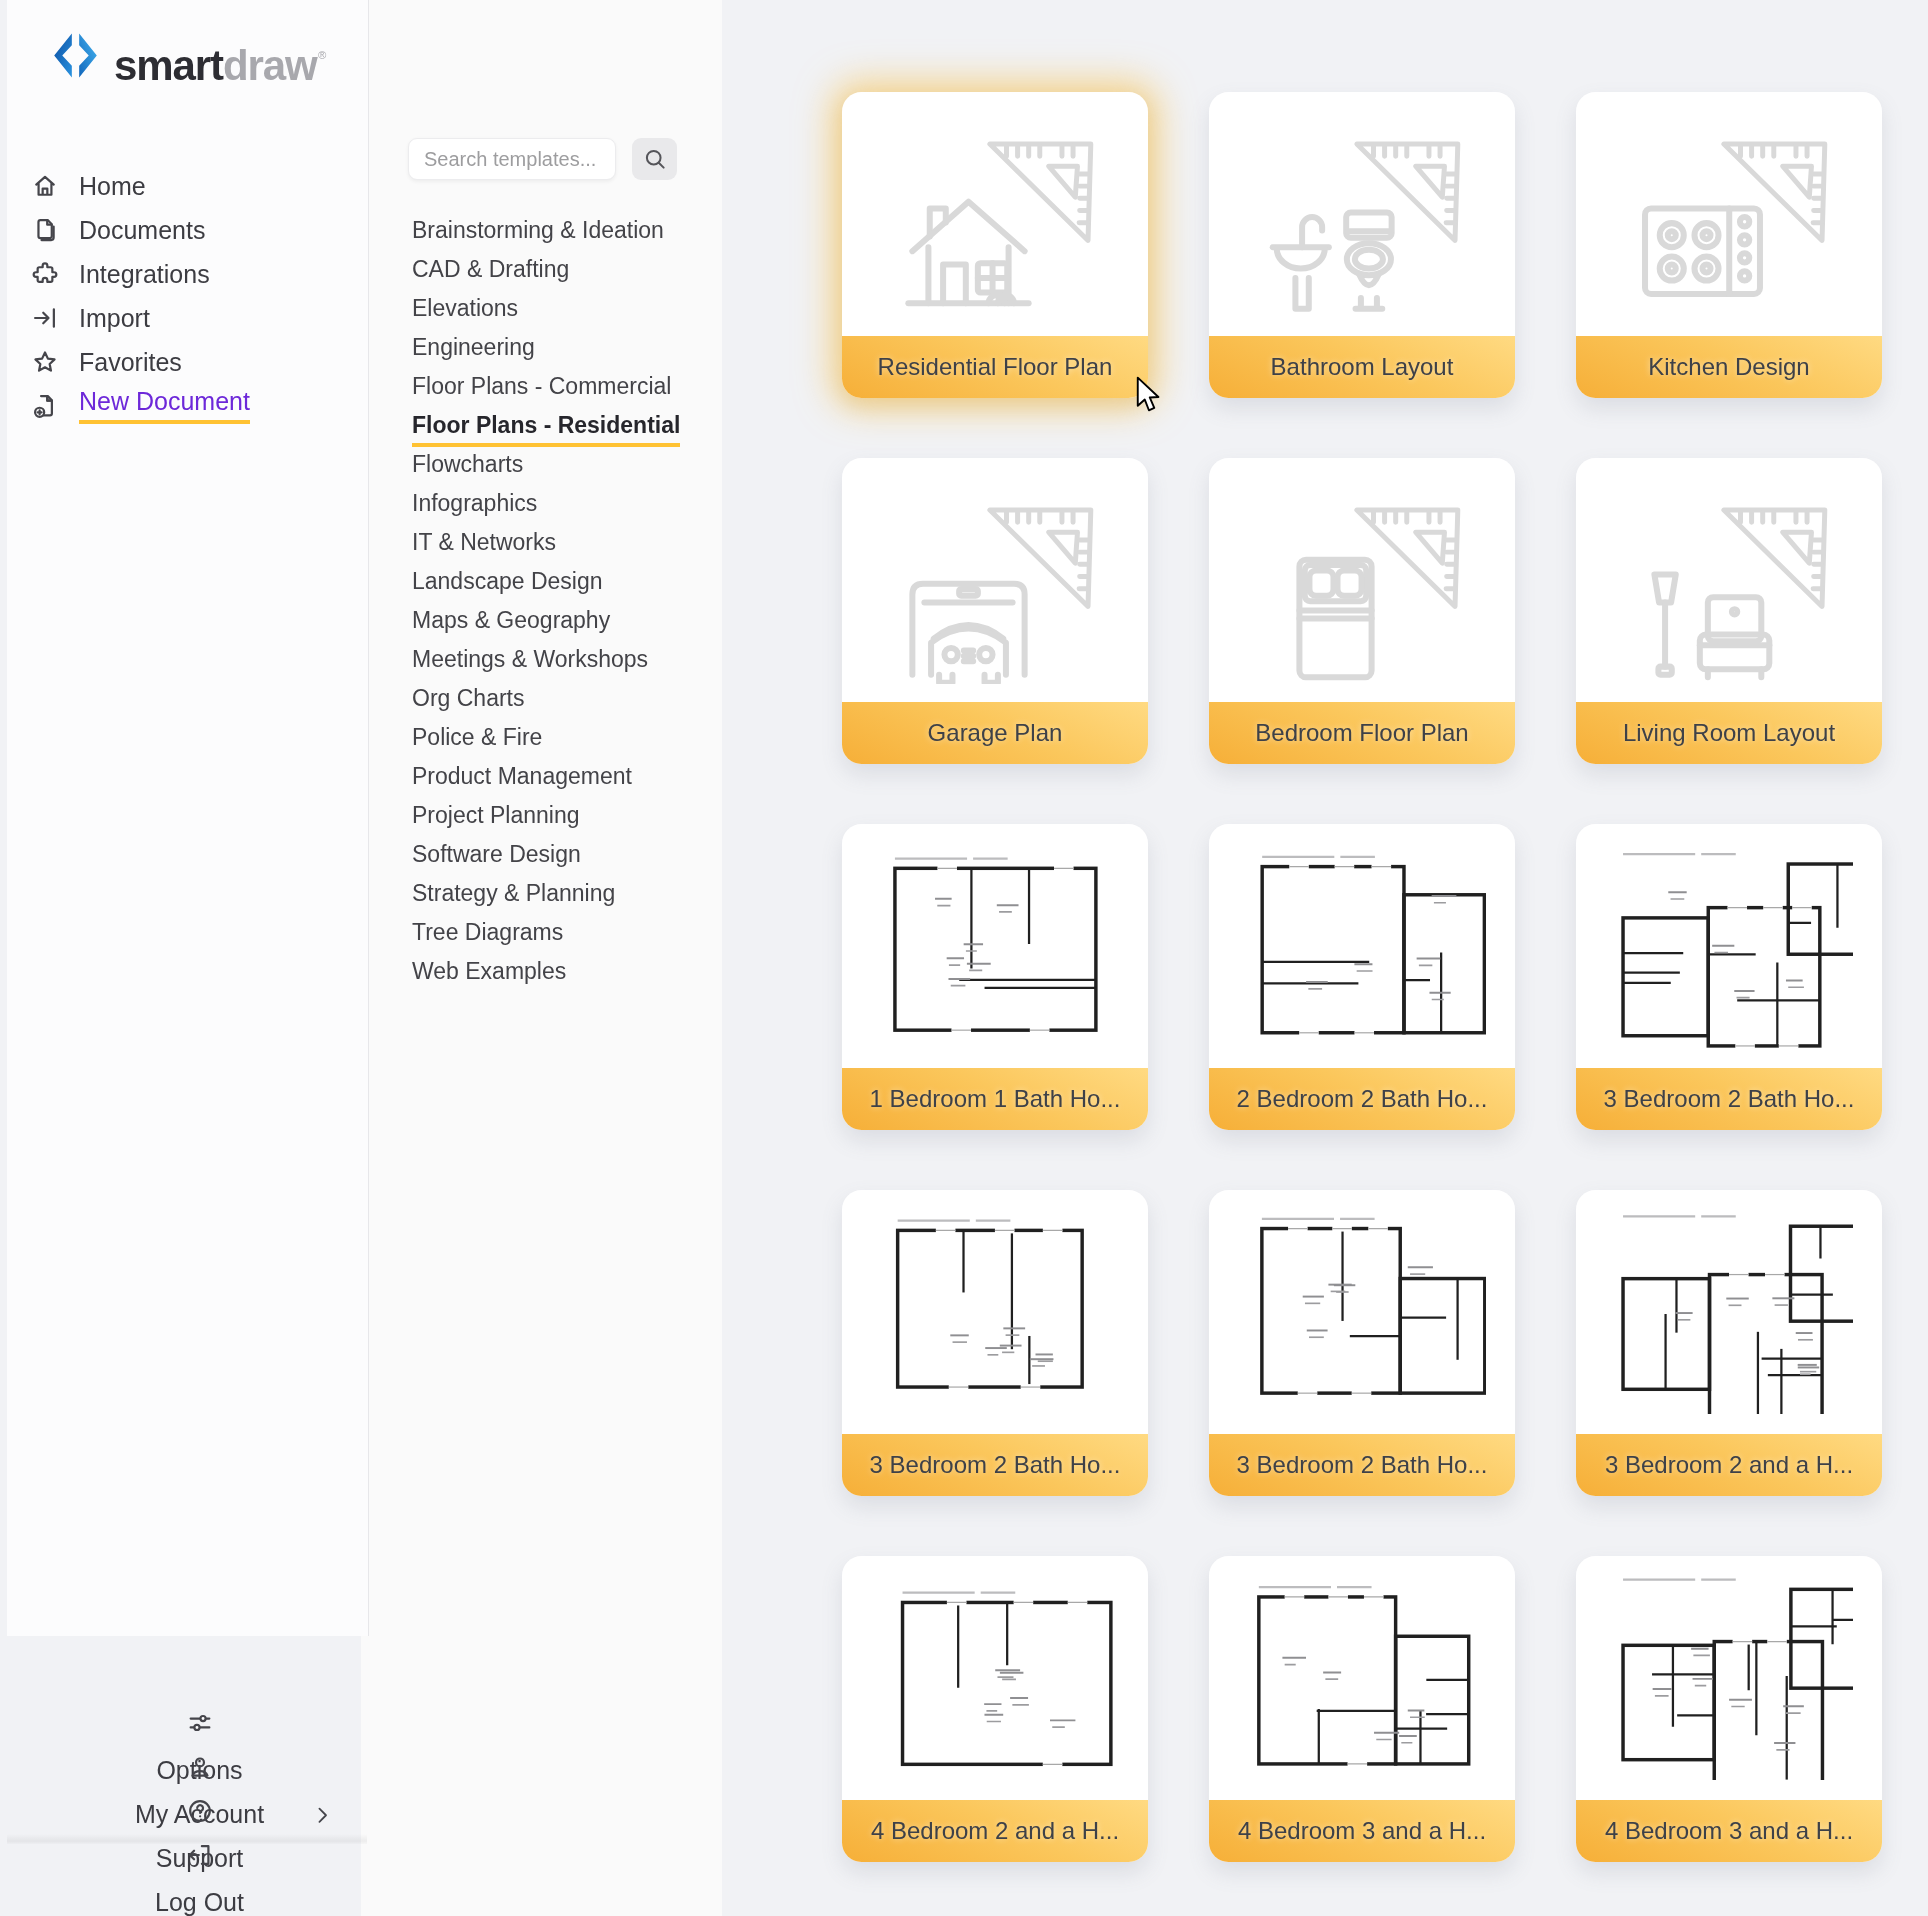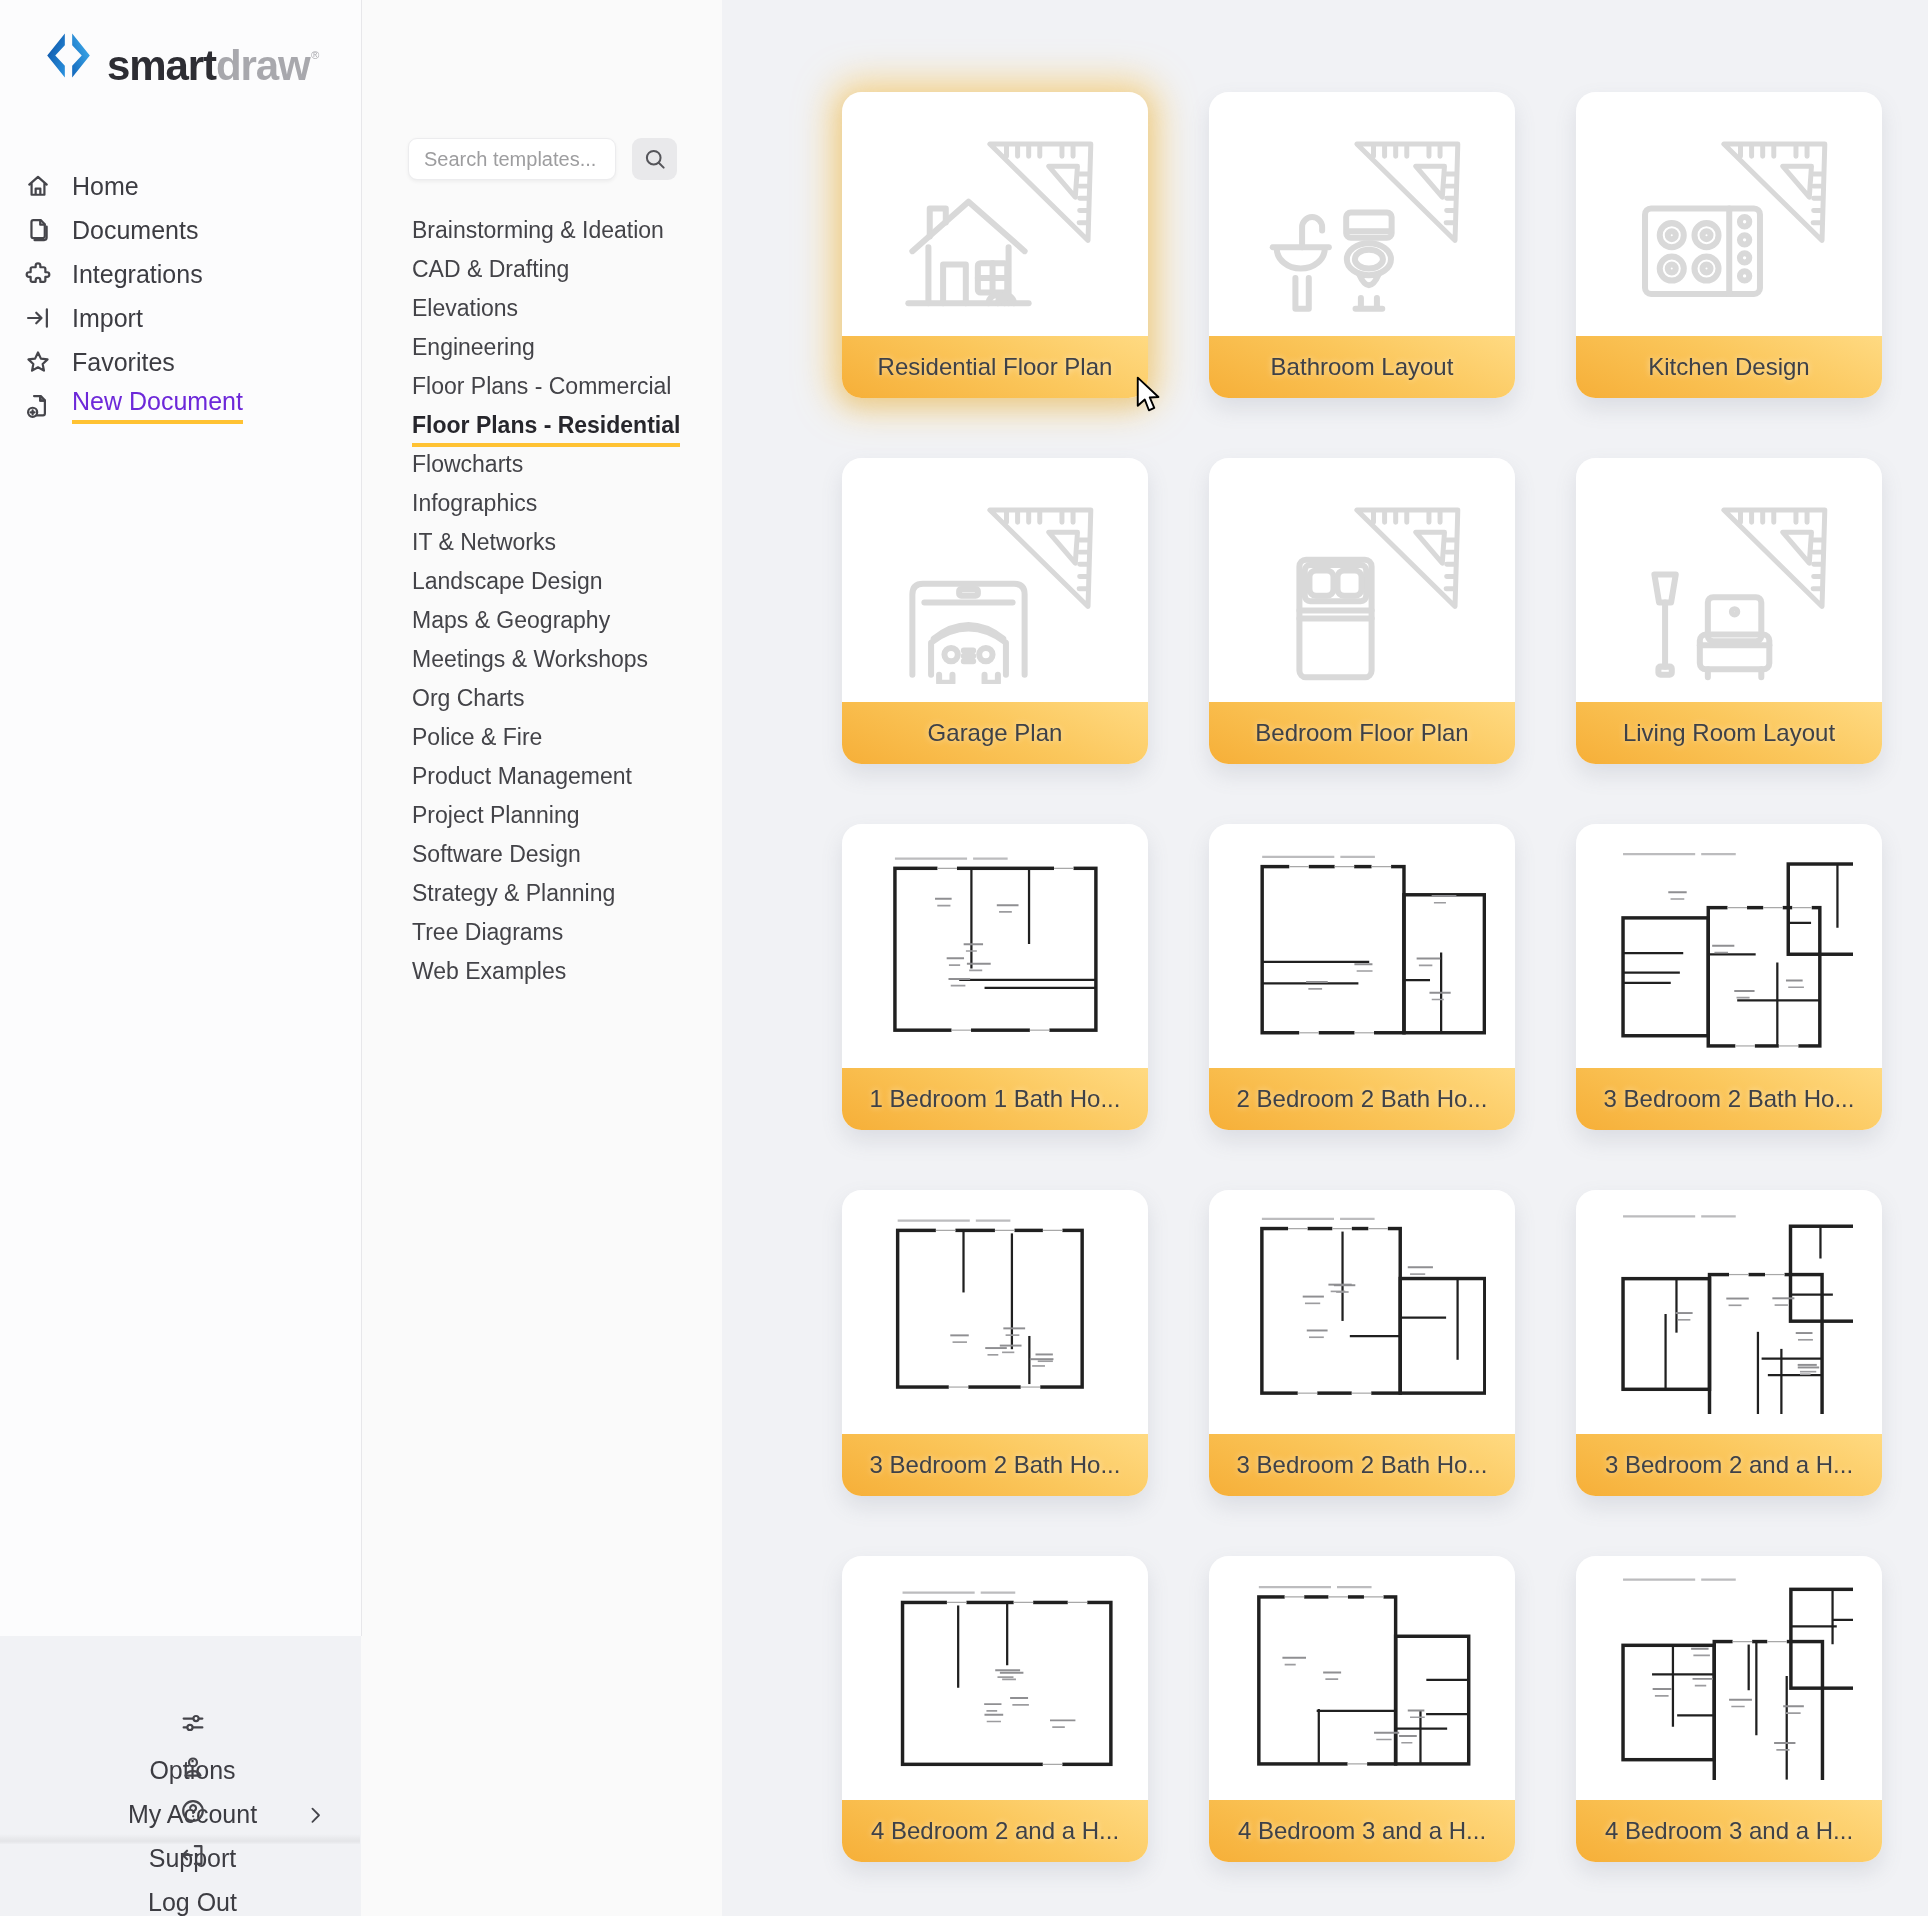--- a/index.html
+++ b/index.html
@@ -2,21 +2,21 @@
 <html style="font-size:12px"><head>
 <meta charset="utf-8">
 <style>
   html,body{margin:0;padding:0;}
   body{
     width:1928px;height:1916px;position:relative;overflow:hidden;
     font-family:"Liberation Sans",sans-serif;background:#f1f2f5;
     -webkit-font-smoothing:antialiased;
   }
   
-  .sidebar{position:absolute;left:0;top:0;width:361px;height:1636px;background:#fcfcfd;border-right:0.8px solid #e7e7ea;z-index:5;}
+  .sidebar{position:absolute;left:7px;top:0;width:361px;height:1636px;background:#fcfcfd;border-right:0.8px solid #e7e7ea;z-index:5;}
   .logo{position:absolute;left:45px;top:32px;display:flex;align-items:flex-start;gap:15px;cursor:pointer;}
   .logo svg{width:47px;height:47px;}
   .logo-word{font-size:42px;font-weight:bold;letter-spacing:-1.1px;line-height:47px;white-space:nowrap;}
   .logo-word .p1{color:#2d2d33;}
   .logo-word .p2{color:#a8a8ad;}
   .logo-reg{font-size:11.3px;color:#a8a8ad;vertical-align:21px;font-weight:normal;margin-left:1.5px;}
   .nav{position:absolute;left:0;top:164px;width:100%;}
   .nav-item{display:flex;align-items:center;gap:20px;height:44px;box-sizing:border-box;padding-left:24px;font-size:25px;color:#3c3c42;cursor:pointer;}
   .nav-item svg{width:28px;height:28px;flex:none;}
   .nav-item .lbl{line-height:27px;}

